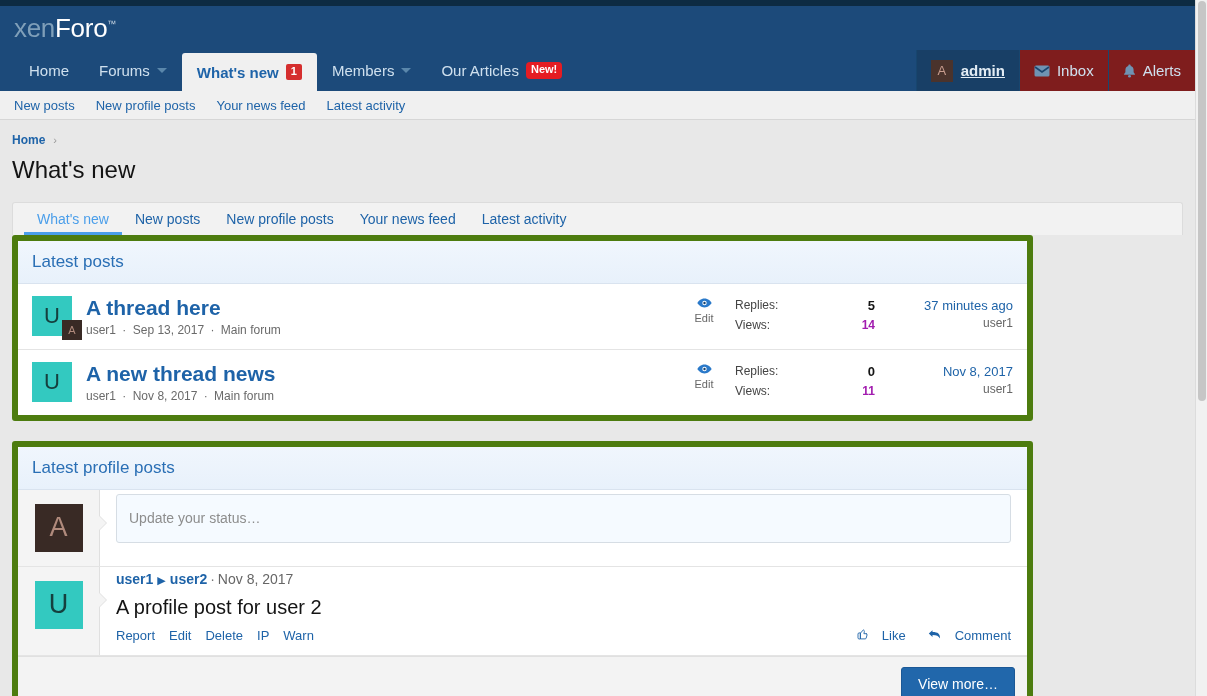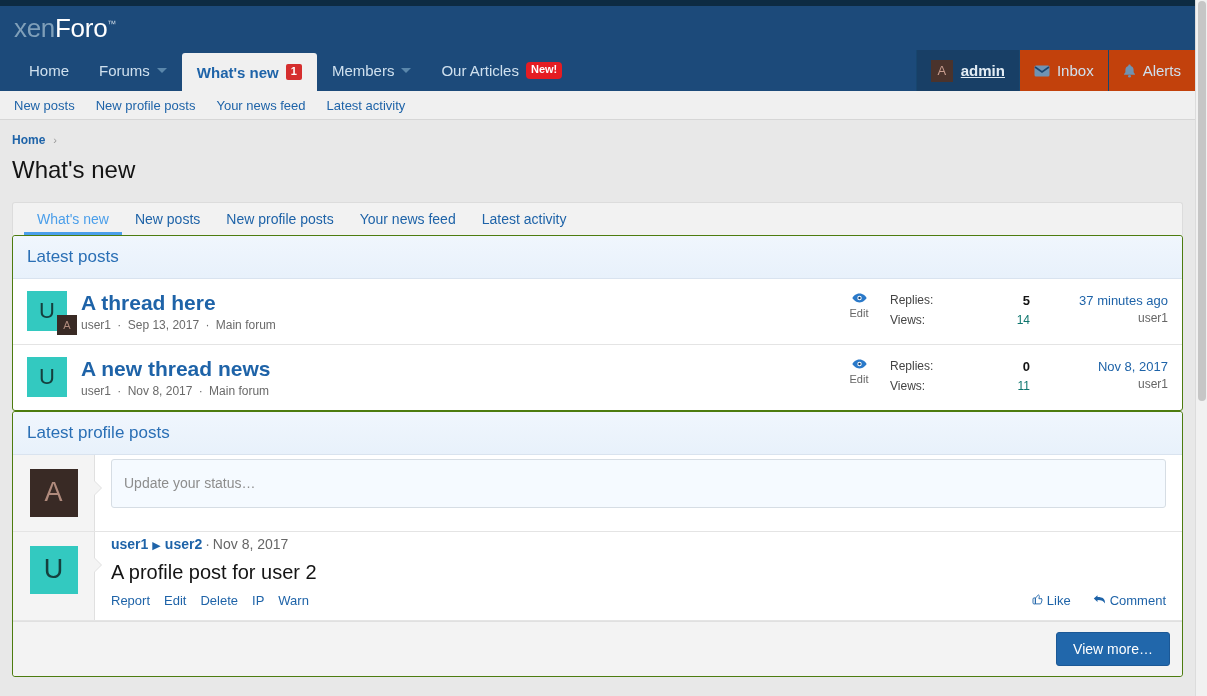--- a/index.html
+++ b/index.html
@@ -103,21 +103,21 @@
     margin-left: auto;
     display: flex;
     align-items: stretch;
     padding-right: 0px;
   }
   .nav-r-item {
     display: flex; align-items: center;
     padding: 0 14px;
     color: #cfe0ee;
     font-size: 15px;
-    background: #c2410c;
+    background: #7f1d1d;
     border-left: 1px solid #17466f;
     cursor: pointer;
     white-space: nowrap;
   }
   .nav-r-item.visitor { background: #183f66; }
   .nav-r-item .mini-avatar {
     width: 22px; height: 22px;
     background: #4a332c;
     color: #c79c8e;
     font-size: 13px;
@@ -192,23 +192,24 @@
   .tabstrip .tab.active::after {
     content: "";
     position: absolute;
     left: 0; right: 0; bottom: 0;
     height: 3px; background: #4a9eea;
   }
 
   
   .block {
     background: #ffffff;
-    border: 1px solid #4d7c0f;
+    border: 6px solid #4d7c0f;
     border-radius: 3px;
-    width: 1171px;
+    width: 1021px;
+    margin-bottom: 20px;
   }
   .block-header {
     background: linear-gradient(to bottom, #f0f6fd, #e8f1fb);
     border-bottom: 1px solid #d9e3ef;
     padding: 11px 14px;
     font-size: 17px;
     color: #2a6fb5;
     border-radius: 3px 3px 0 0;
   }
 
@@ -268,21 +269,21 @@
   .thread-stats {
     flex: 0 0 auto;
     width: 140px;
     font-size: 12px;
     color: #555;
     margin-right: 8px;
   }
   .thread-stats .srow { display: flex; justify-content: space-between; line-height: 1.55; }
   .thread-stats .sk { color: #444; }
   .thread-stats .sv-major { font-weight: bold; color: #141414; font-size: 13px; }
-  .thread-stats .sv { color: #0f766e; }
+  .thread-stats .sv { color: #a21caf; font-weight: bold; }
 
   .thread-last {
     flex: 0 0 auto;
     width: 130px;
     text-align: right;
     font-size: 12px;
   }
   .thread-last .tl-date { color: #1e63a8; font-size: 13px; display: block; line-height: 1.5; cursor: pointer; }
   .thread-last .tl-user { color: #666; display: block; line-height: 1.45; cursor: pointer; }
 
@@ -340,21 +341,21 @@
   .pp-text { font-size: 20px; color: #141414; margin-bottom: 9px; }
 
   .pp-foot { display: flex; align-items: flex-start; }
   .pp-actions a {
     color: #1e63a8; text-decoration: none; font-size: 13px;
     margin-right: 14px; cursor: pointer;
   }
   .pp-react { margin-left: auto; display: flex; align-items: center; }
   .pp-react a {
     color: #1e63a8; text-decoration: none; font-size: 13px;
-    margin-left: 22px; cursor: pointer; display: inline-flex; align-items: center;
+    margin-left: 22px; cursor: pointer; display: inline-flex; align-items: center; gap: 10px;
   }
   .pp-react .gl { margin-right: 4px; font-size: 13px; }
 
   .block-footer {
     background: #f3f3f3;
     border-top: 1px solid #e0e0e0;
     padding: 10px 12px;
     display: flex; justify-content: flex-end;
     border-radius: 0 0 3px 3px;
   }

